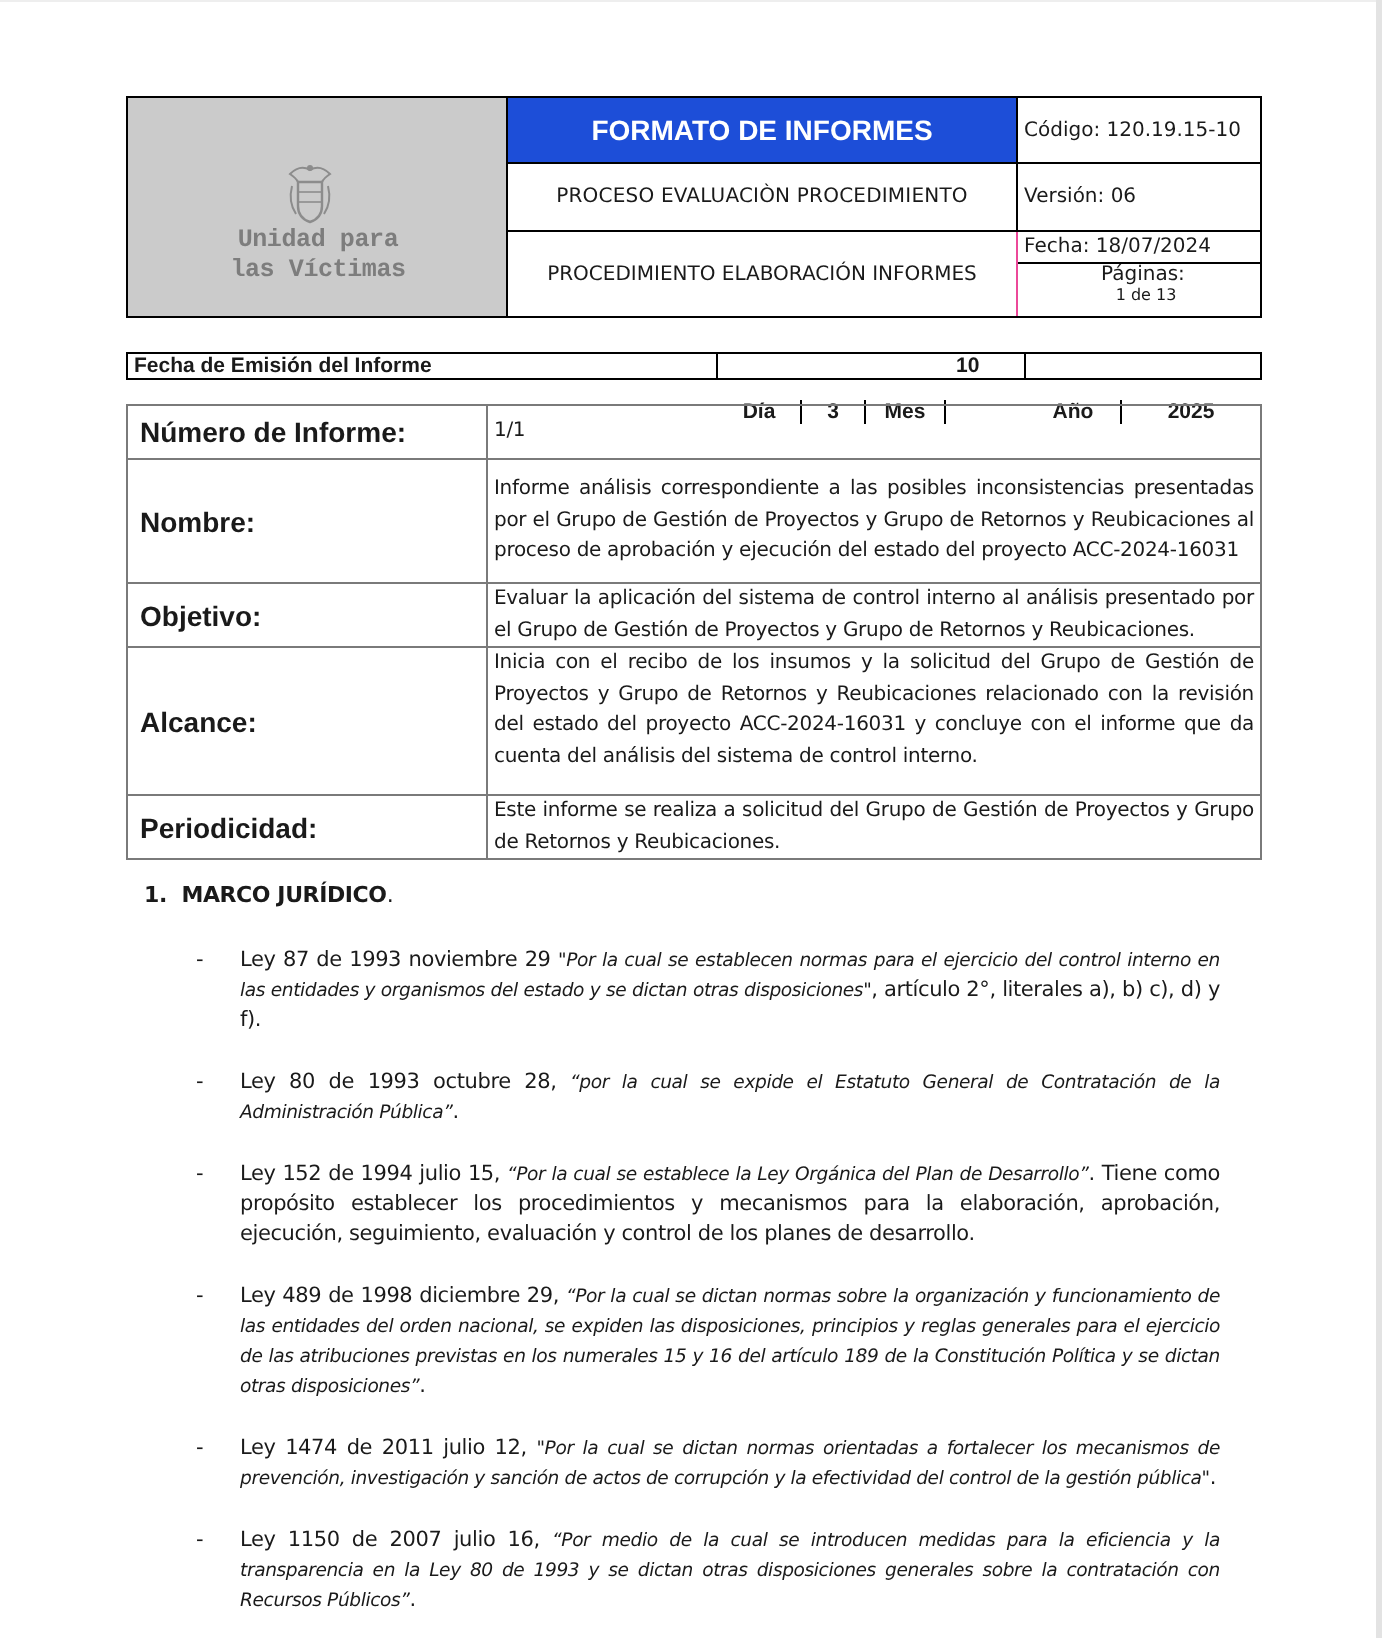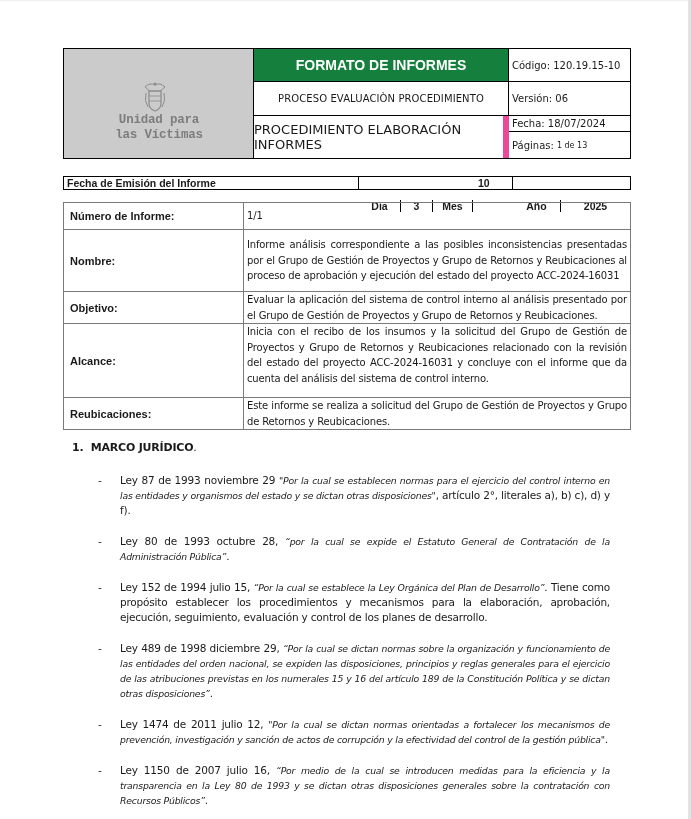--- a/index.html
+++ b/index.html
@@ -6,41 +6,41 @@
     html, body { width: 691px; height: 819px; background: #ffffff; overflow: hidden; }
     body { position: relative; font-family: "DejaVu Sans", sans-serif; color: #1a1a1a; }
     .page-edge { position: absolute; top: 0; left: 688px; width: 3px; height: 819px; background: #e3e3e3; }
     .page-top { position: absolute; top: 0; left: 0; width: 691px; height: 1px; background: #eeeeee; }
 
     
     .hdr { position: absolute; left: 63px; top: 48px; width: 568px; height: 111px; border: 1px solid #000; }
     .hdr .logo-cell { position: absolute; left: 0; top: 0; width: 190px; height: 109px; background: #cbcbcb; border-right: 1px solid #000; }
     .hdr .logo-cell .crest { position: absolute; left: 78px; top: 32px; width: 26px; height: 32px; }
     .hdr .logo-text { position: absolute; left: 0; top: 64px; width: 190px; text-align: center; font-family: Liberation Mono, monospace; font-size: 12.5px; line-height: 15px; color: #7d7d7d; font-weight: bold; letter-spacing: -0.2px; }
-    .hdr .title-cell { position: absolute; left: 190px; top: 0; width: 255px; height: 33px; background: #15803d; border-bottom: 1px solid #000; border-right: 1px solid #000; color: #fff; font-family: "Liberation Sans", sans-serif; font-weight: bold; font-size: 14px; display: flex; align-items: center; justify-content: center; }
+    .hdr .title-cell { position: absolute; left: 190px; top: 0; width: 255px; height: 33px; background: #1d4ed8; border-bottom: 1px solid #000; border-right: 1px solid #000; color: #fff; font-family: "Liberation Sans", sans-serif; font-weight: bold; font-size: 14px; display: flex; align-items: center; justify-content: center; }
     .hdr .proc-cell { position: absolute; left: 190px; top: 33px; width: 255px; height: 34px; border-bottom: 1px solid #000; border-right: 1px solid #000; font-size: 10px; display: flex; align-items: center; justify-content: center; letter-spacing: 0.1px; }
-    .hdr .procd-cell { position: absolute; left: 190px; top: 67px; width: 255px; height: 42px; border-right: 6px solid #ec4899; font-size: 13px; display: flex; align-items: center; justify-content: center; }
+    .hdr .procd-cell { position: absolute; left: 190px; top: 67px; width: 255px; height: 42px; border-right: 1px solid #ec4899; font-size: 10px; display: flex; align-items: center; justify-content: center; }
     .hdr .meta { position: absolute; left: 445px; width: 122px; font-size: 10px; display: flex; align-items: center; padding-left: 3px; }
     .hdr .m1 { top: 0; height: 33px; border-bottom: 1px solid #000; }
     .hdr .m2 { top: 33px; height: 34px; border-bottom: 1px solid #000; }
     .hdr .m3 { top: 67px; height: 16px; border-bottom: 1px solid #000; }
-    .hdr .m4 { top: 83px; height: 26px; }
+    .hdr .m4 { top: 83px; height: 26px; flex-direction: column; }
     .small { font-size: 8px; margin-left: 3px; }
 
     
     .emis { position: absolute; left: 63px; top: 176px; width: 568px; height: 14px; border: 1px solid #000; display: flex; font-family: "Liberation Sans", sans-serif; font-weight: bold; font-size: 10.5px; }
     .emis > div { border-right: 1px solid #000; display: flex; align-items: center; height: 12px; }
     .emis > div:last-child { border-right: none; }
     .emis .lbl { width: 295px; padding-left: 3px; }
     .emis .c { justify-content: center; margin-top: 23px; }
 
     
     .info { position: absolute; left: 63px; top: 202px; width: 568px; border-collapse: collapse; }
     .info td { border: 1px solid #7a7a7a; vertical-align: middle; }
-    .info td.k { width: 180px; font-family: "Liberation Sans", sans-serif; font-weight: bold; font-size: 11px; padding-left: 6px; }
+    .info td.k { width: 180px; font-family: "Liberation Sans", sans-serif; font-weight: bold; font-size: 14px; padding-left: 6px; }
     .info td.v { font-size: 10px; line-height: 15.5px; padding: 0 3px 0 3px; text-align: justify; letter-spacing: -0.15px; }
 
     
     .sec-title { position: absolute; left: 72px; top: 441px; font-size: 11px; font-weight: bold; letter-spacing: -0.2px; }
     .sec-title span.dot { font-weight: normal; }
     .laws { position: absolute; left: 98px; top: 473px; width: 512px; }
     .law { position: relative; padding-left: 22px; font-size: 10.5px; line-height: 15px; text-align: justify; margin-bottom: 16px; letter-spacing: -0.2px; }
     .law .bullet { position: absolute; left: 0; top: 0; }
     .law i { font-size: 9.3px; }
   </style>
@@ -100,21 +100,21 @@
   </tr>
   <tr style="height:31px">
     <td class="k">Objetivo:</td>
     <td class="v">Evaluar la aplicación del sistema de control interno al análisis presentado por el Grupo de Gestión de Proyectos y Grupo de Retornos y Reubicaciones.</td>
   </tr>
   <tr style="height:74px">
     <td class="k">Alcance:</td>
     <td class="v" style="vertical-align:top">Inicia con el recibo de los insumos y la solicitud del Grupo de Gestión de Proyectos y Grupo de Retornos y Reubicaciones relacionado con la revisión del estado del proyecto ACC-2024-16031 y concluye con el informe que da cuenta del análisis del sistema de control interno.</td>
   </tr>
   <tr style="height:32px">
-    <td class="k">Reubicaciones:</td>
+    <td class="k">Periodicidad:</td>
     <td class="v">Este informe se realiza a solicitud del Grupo de Gestión de Proyectos y Grupo de Retornos y Reubicaciones.</td>
   </tr>
 </tbody>
   </table>
 
 <div class="sec-title">
   <span>1.</span>&nbsp;
   <span>MARCO JURÍDICO</span><span class="dot">.</span>
 </div>
 

